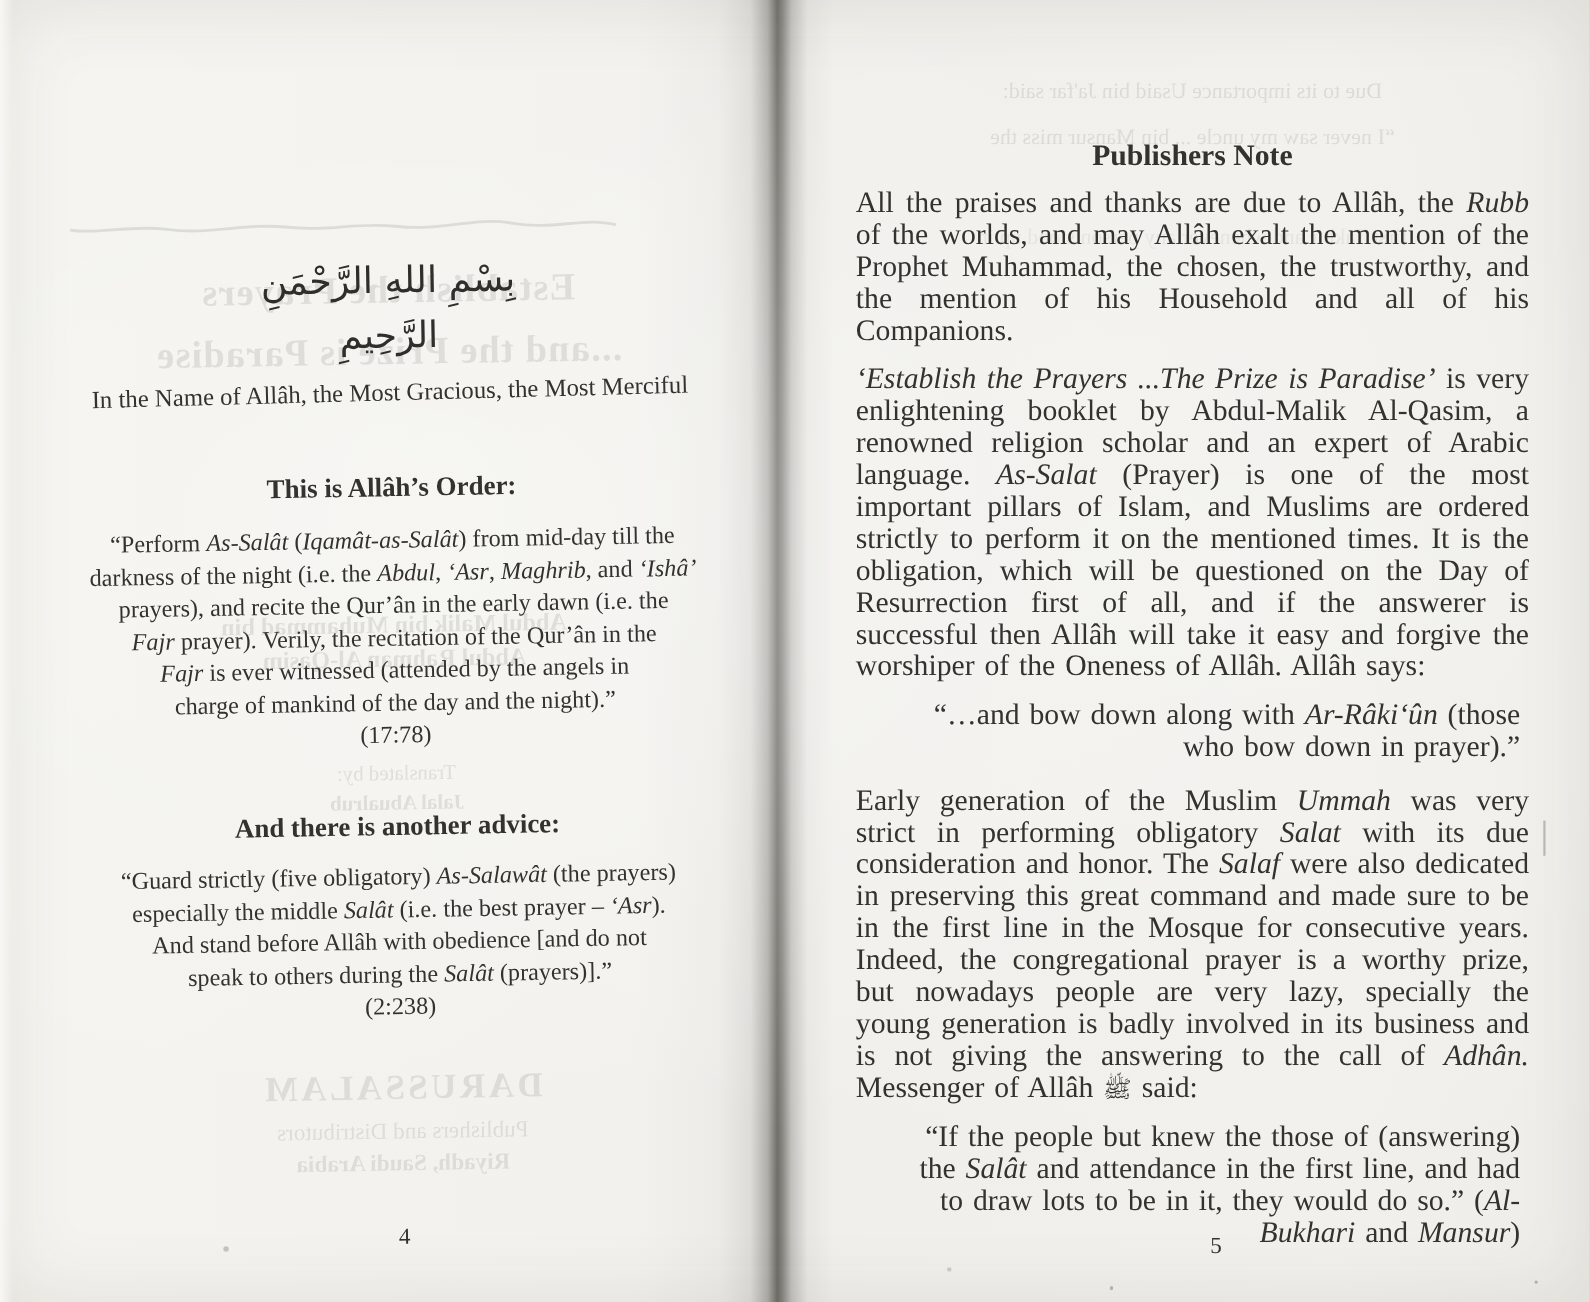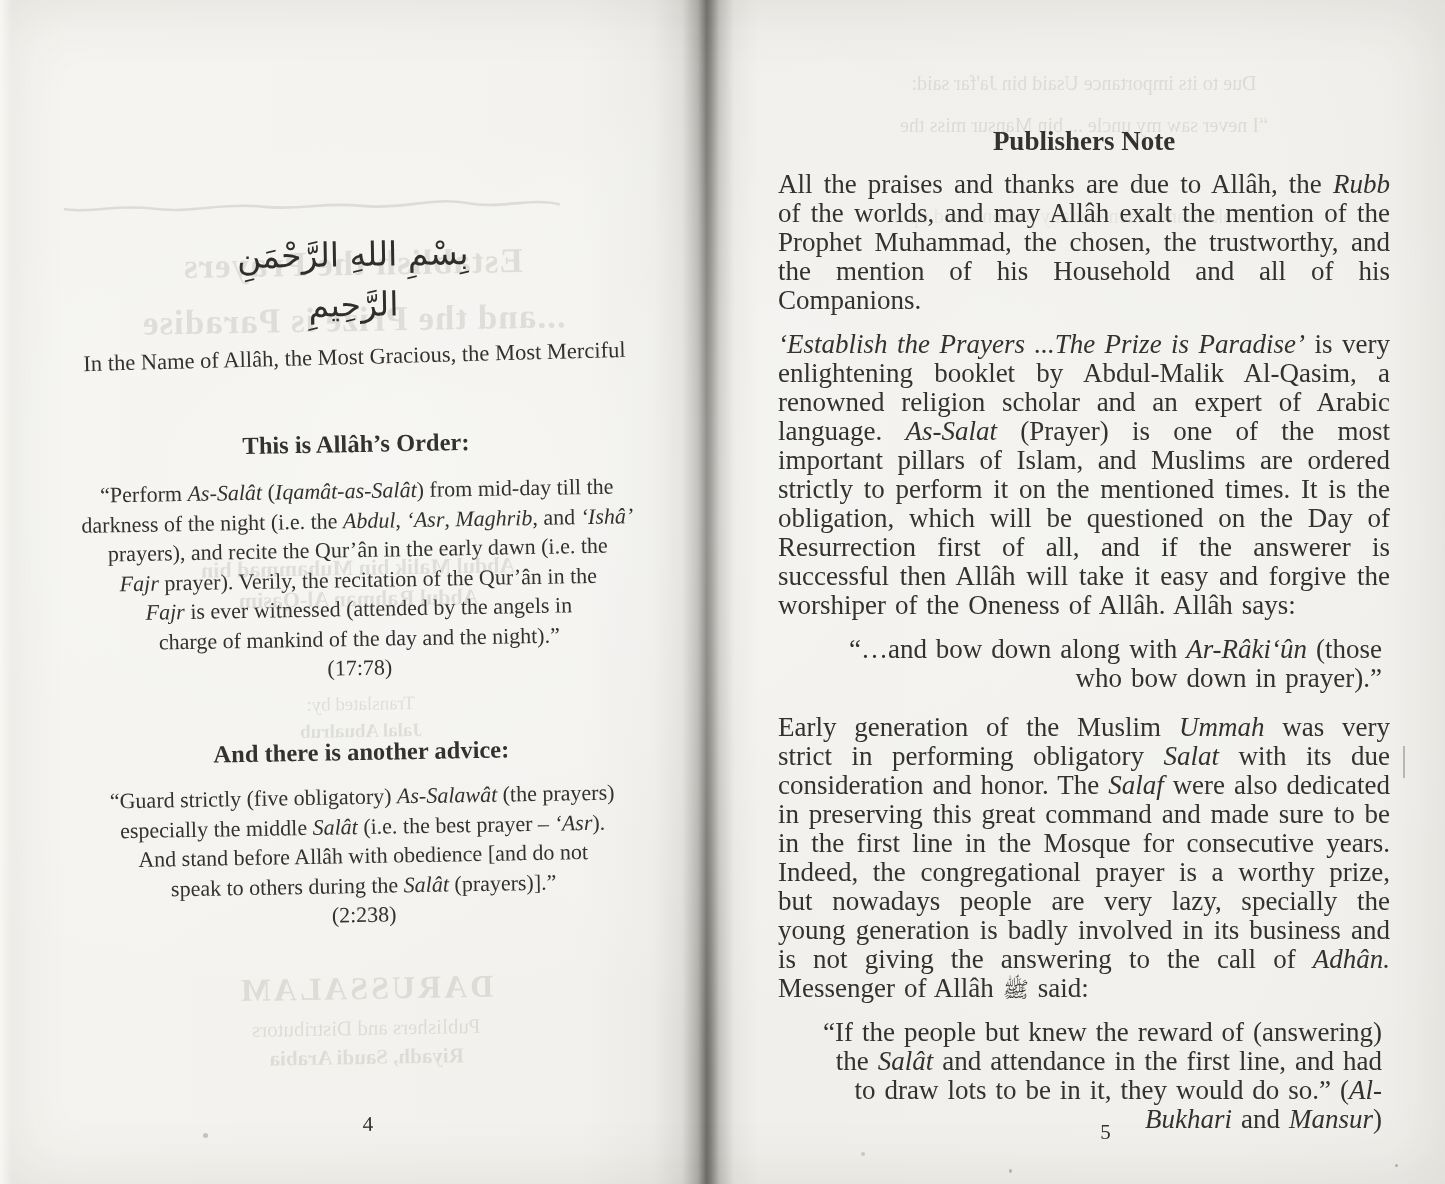--- a/index.html
+++ b/index.html
@@ -128,21 +128,21 @@
     <div class="bleed bleed-line" style="top:72px;">Due to its importance Usaid bin Ja'far said:</div>
     <div class="bleed bleed-line" style="top:114px;">“I never saw my uncle ... bin Mansur miss the</div>
     <div class="bleed bleed-line" style="top:205px;opacity:.09;">first Takbir and whenever any person stood up in</div>
 
     <div class="r-flow">
       <h1 class="r-heading">Publishers Note</h1>
       <p><span>All the praises and thanks are due to Allâh, the </span><em>Rubb</em><span> of the worlds, and may Allâh exalt the mention of the Prophet Muhammad, the chosen, the trustworthy, and the mention of his Household and all of his Companions.</span></p>
       <p><em>‘Establish the Prayers ...The Prize is Paradise’</em><span> is very enlightening booklet by Abdul-Malik Al-Qasim, a renowned religion scholar and an expert of Arabic language. </span><em>As-Salat</em><span> (Prayer) is one of the most important pillars of Islam, and Muslims are ordered strictly to perform it on the mentioned times. It is the obligation, which will be questioned on the Day of Resurrection first of all, and if the answerer is successful then Allâh will take it easy and forgive the worshiper of the Oneness of Allâh. Allâh says:</span></p>
       <p class="q"><span>“…and bow down along with </span><em>Ar-Râki‘ûn</em><span> (those who bow down in prayer).”</span></p>
       <p class="last"><span>Early generation of the Muslim </span><em>Ummah</em><span> was very strict in performing obligatory </span><em>Salat</em><span> with its due consideration and honor. The </span><em>Salaf</em><span> were also dedicated in preserving this great command and made sure to be in the first line in the Mosque for consecutive years. Indeed, the congregational prayer is a worthy prize, but nowadays people are very lazy, specially the young generation is badly involved in its business and is not giving the answering to the call of </span><em>Adhân.</em><span> Messenger of Allâh </span><span class="saw">ﷺ</span><span> said:</span></p>
-      <p class="q"><span>“If the people but knew the reward of (answering) the </span><em>Salât</em><span> and attendance in the first line, and had to draw lots to be in it, they would do so.” (</span><em>Al-Bukhari</em><span> and </span><em>Mansur</em><span>)</span></p>
+      <p class="q"><span>“If the people but knew the those of (answering) the </span><em>Salât</em><span> and attendance in the first line, and had to draw lots to be in it, they would do so.” (</span><em>Al-Bukhari</em><span> and </span><em>Mansur</em><span>)</span></p>
     </div>
 
     <div class="pagenum" style="top:1120px;width:655px;">5</div>
   </div>
 
   <div class="speck" style="left:203px;top:1133px;width:5px;height:5px;background:#c3c2be;"></div>
   <div class="speck" style="left:861px;top:1152px;width:4px;height:4px;background:#c8c7c3;"></div>
   <div class="speck" style="left:1009px;top:1169px;width:3px;height:4px;background:#b2b1ad;"></div>
   <div class="speck" style="left:1395px;top:1164px;width:3px;height:3px;background:#aeada9;"></div>
   <div class="artifact-line" style="left:1403px;top:746px;width:2px;height:32px;opacity:.55;"></div>

